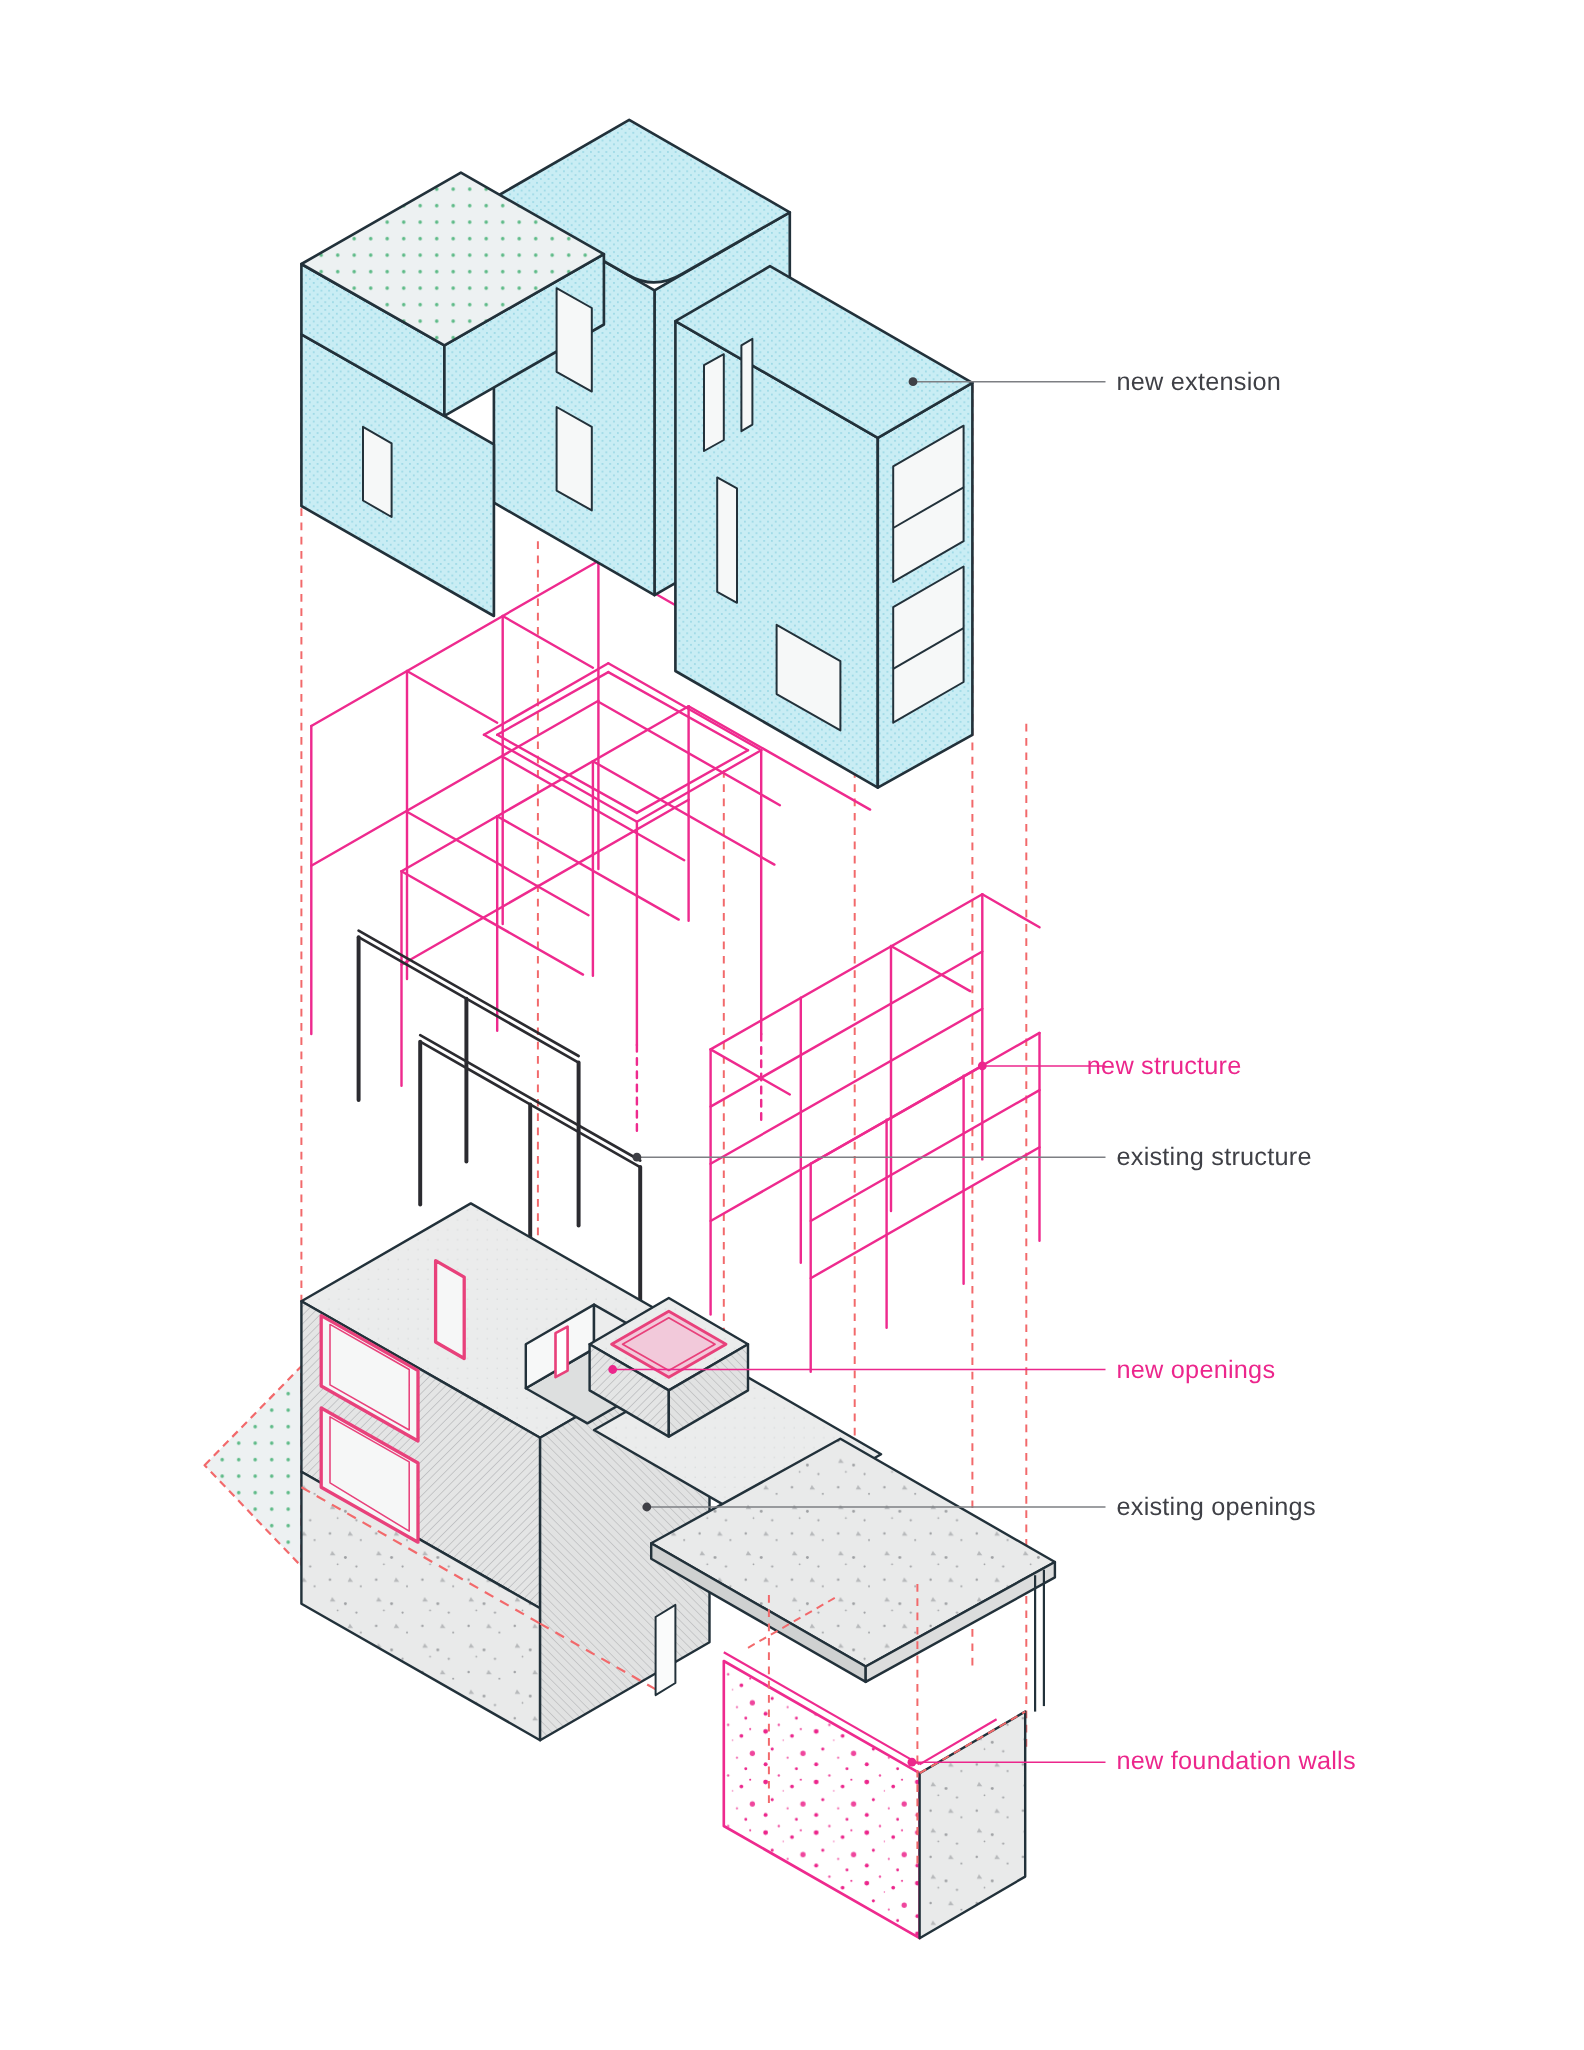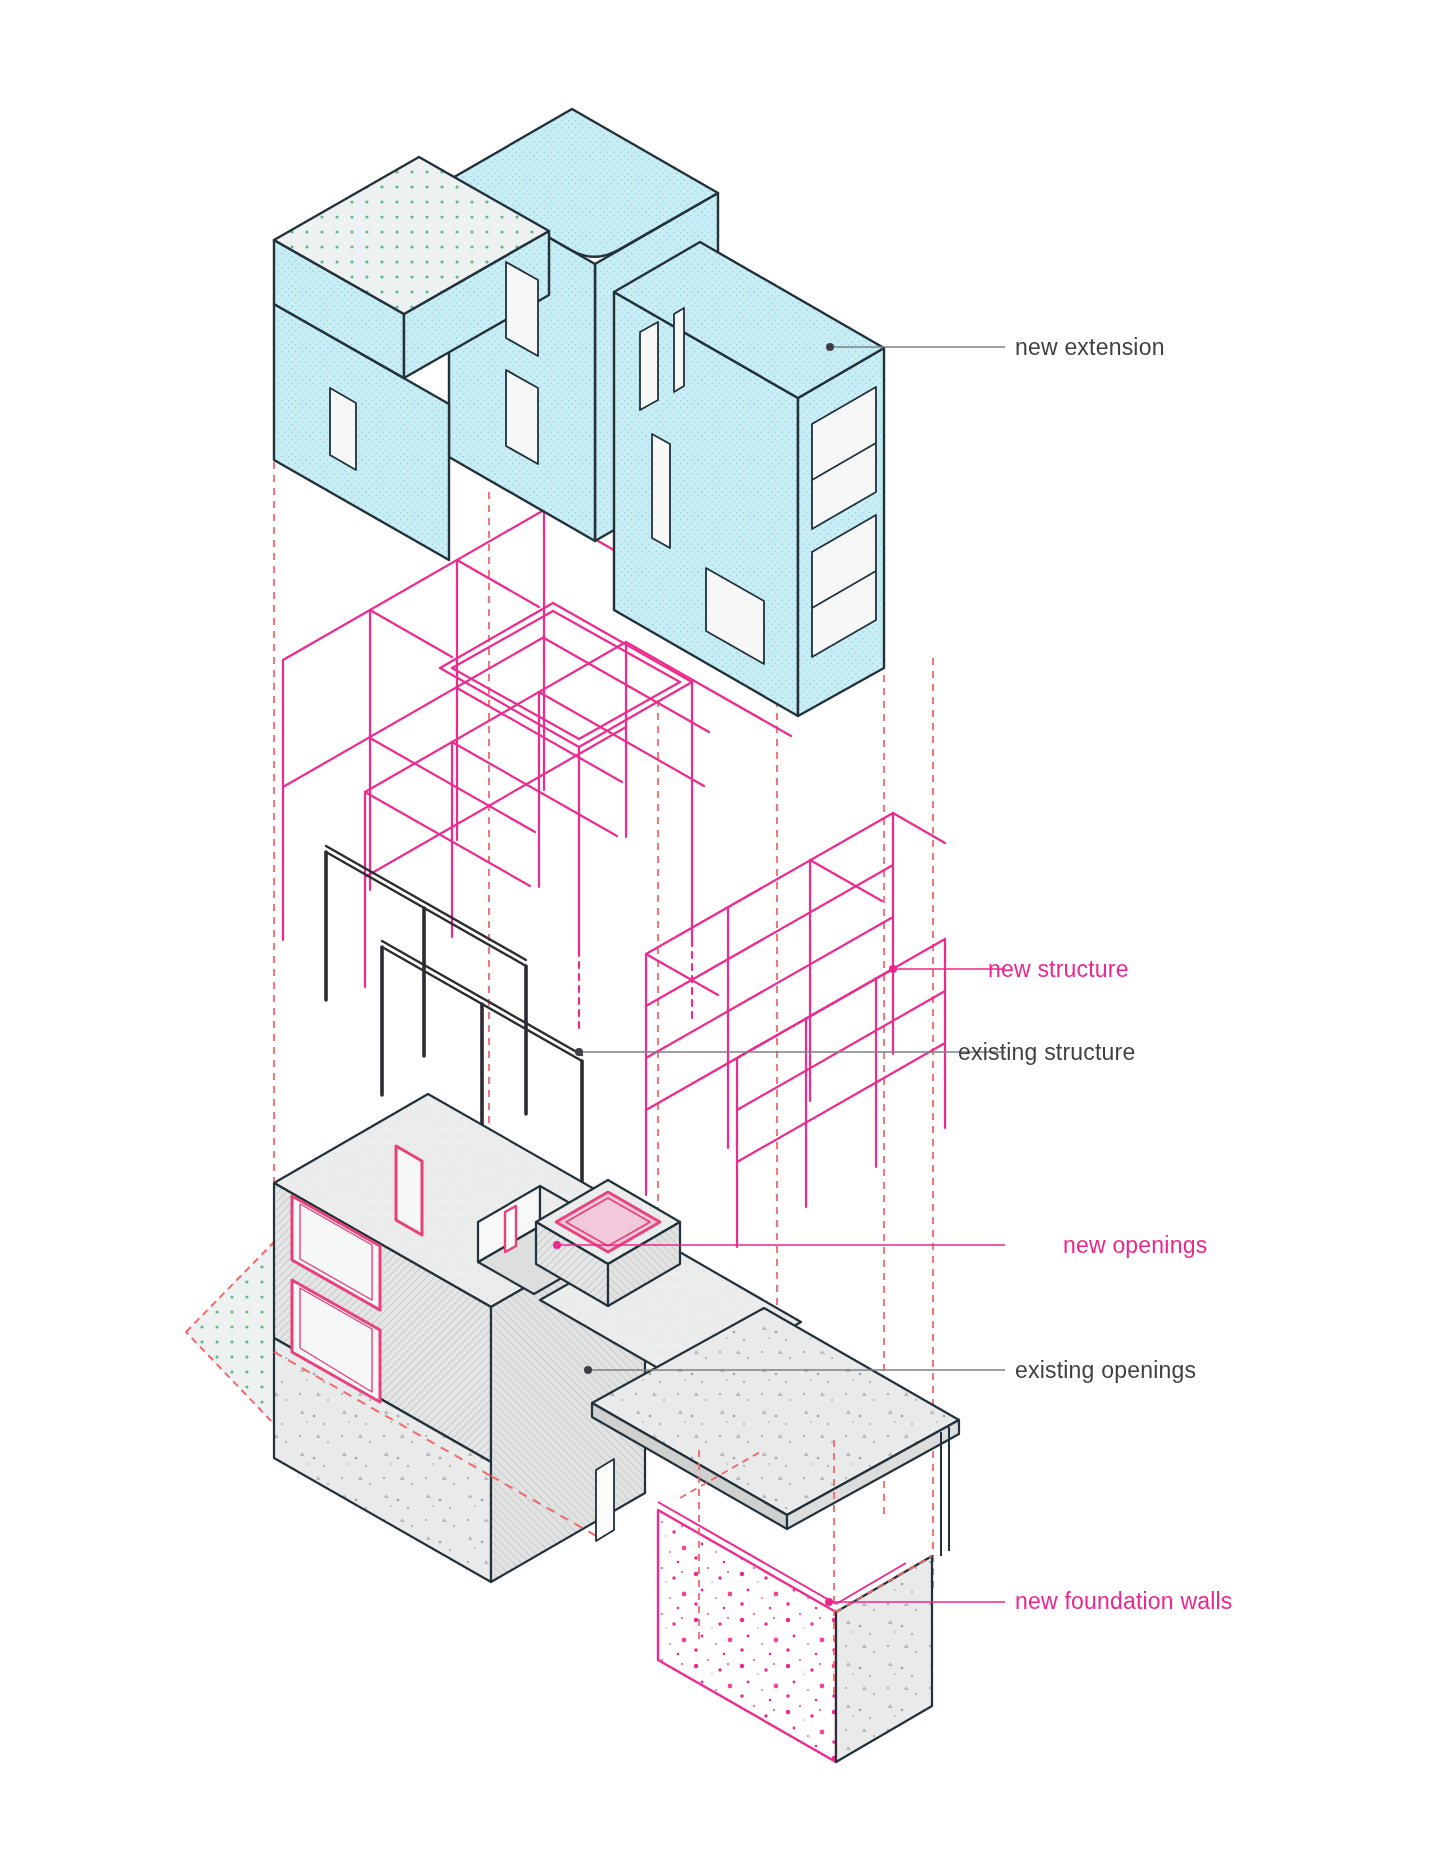--- a/index.html
+++ b/index.html
@@ -246,18 +246,18 @@
         <line x1="588" y1="1370" x2="1005" y2="1370" stroke="#7d7f83" stroke-width="1.4"></line>
         <circle cx="588" cy="1370" r="4" fill="#3f4046"></circle>
         <line x1="829" y1="1602" x2="1005" y2="1602" stroke="#ec268c" stroke-width="1.4"></line>
         <circle cx="829" cy="1602" r="4" fill="#ec268c"></circle>
       </g>
 </svg>
 
 <div id="labels">
       <div class="label dark" style="left: 1015px; top: 347px;">new extension</div>
       <div class="label pink" style="left: 988px; top: 969px;">new structure</div>
-      <div class="label dark" style="left: 958px; top: 1052px;">existing structure</div>
-      <div class="label pink" style="left: 1015px; top: 1245px; margin-left: 48px;">new openings</div>
+      <div class="label dark" style="left: 1015px; top: 1052px;">existing structure</div>
+      <div class="label pink" style="left: 1015px; top: 1245px;">new openings</div>
       <div class="label dark" style="left: 1015px; top: 1370px;">existing openings</div>
       <div class="label pink" style="left: 1015px; top: 1601px; text-align: right;">new foundation walls</div>
     </div>
 </div>
 
 </body></html>

